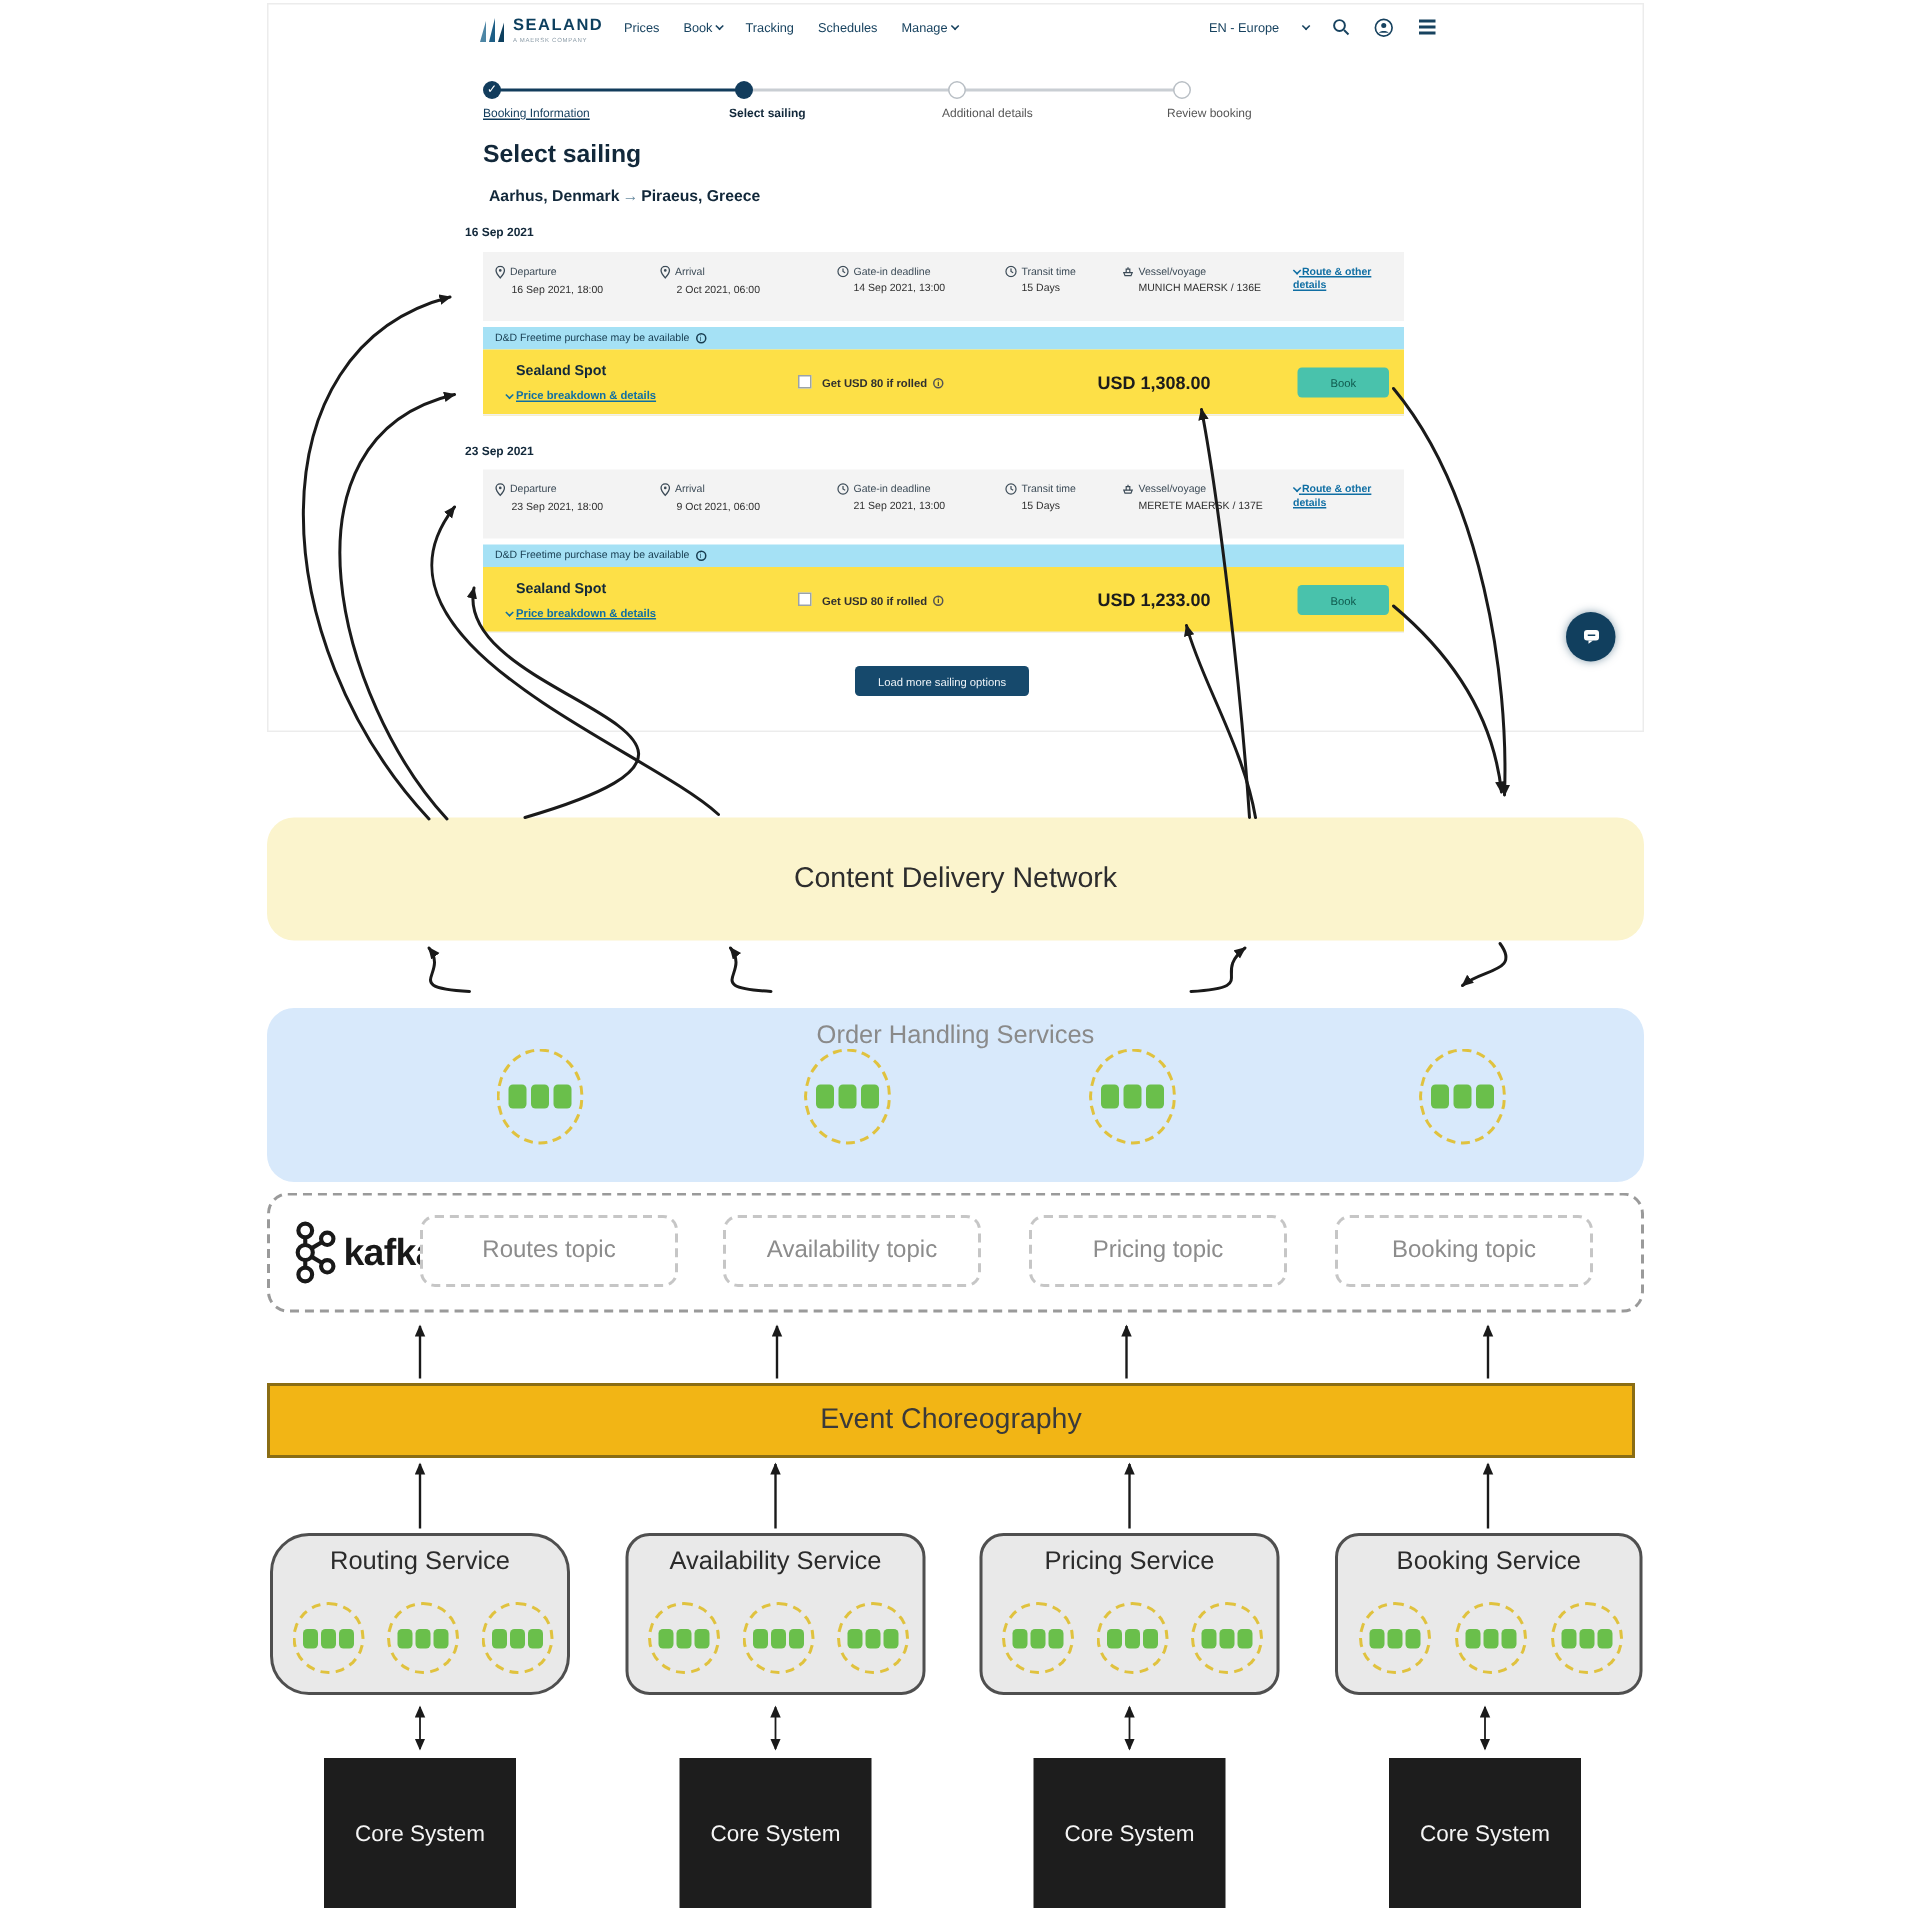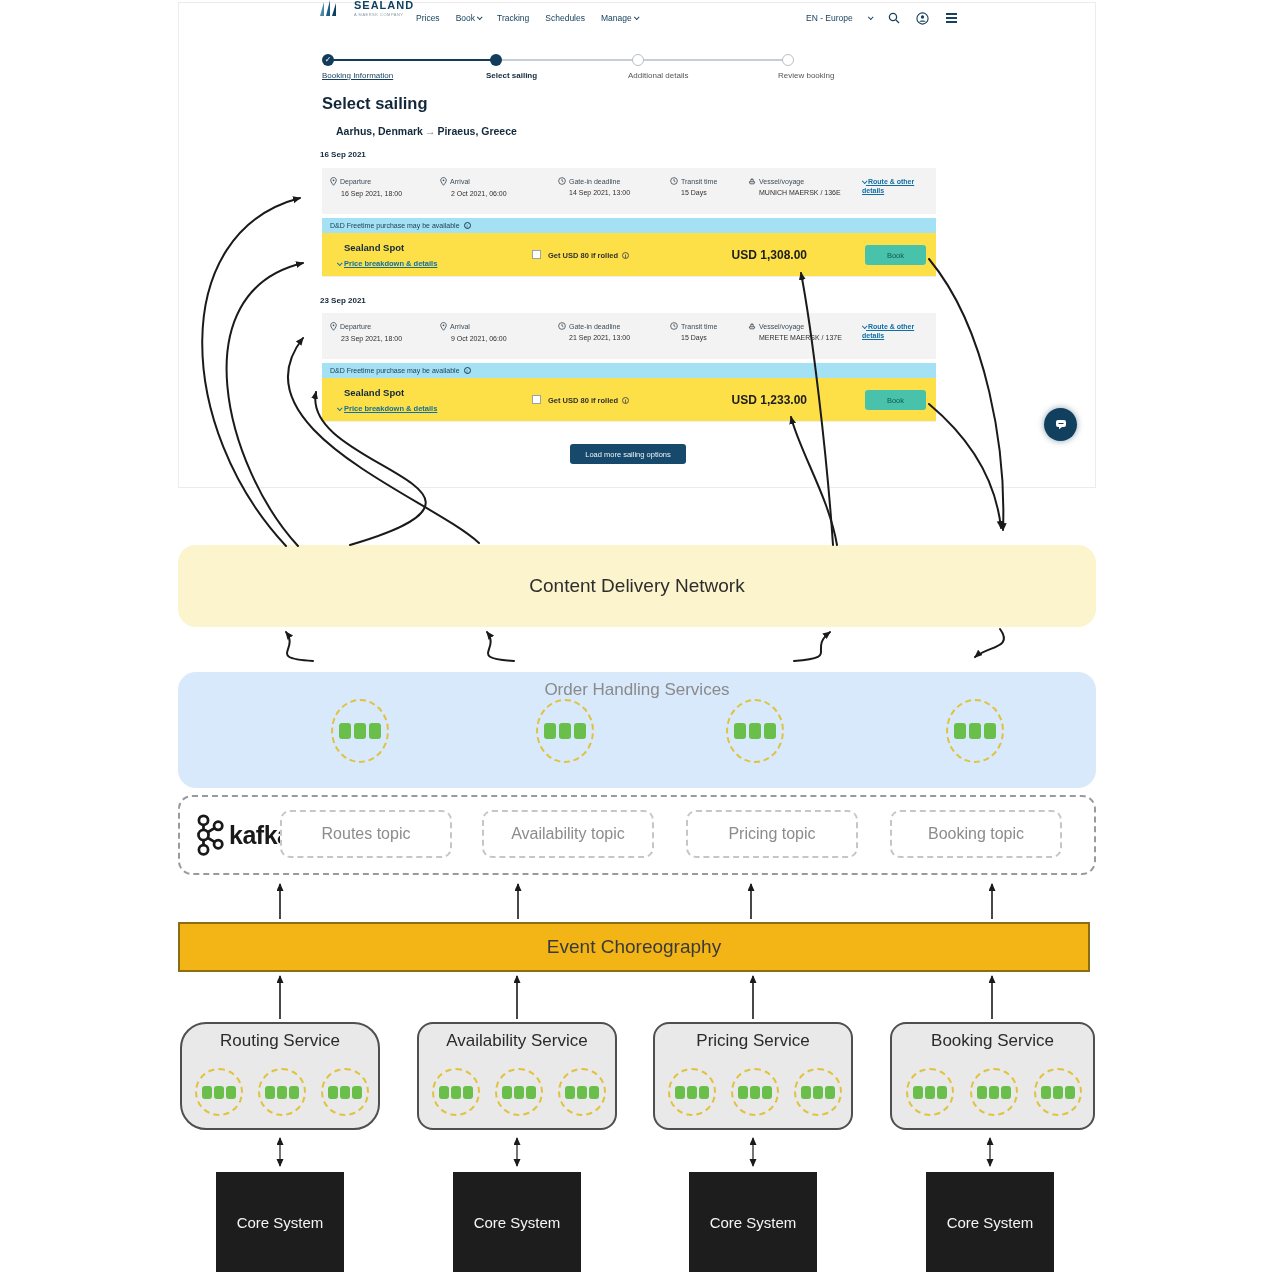--- a/index.html
+++ b/index.html
@@ -4,21 +4,21 @@
 <style>
   * { margin:0; padding:0; box-sizing:border-box; }
   html,body { width:1280px; height:1280px; background:#fff; font-family:"Liberation Sans", sans-serif; }
   .stage { position:relative; width:1280px; height:1280px; overflow:hidden; background:#fff; }
   .abs { position:absolute; }
 
   
   .shot-frame { left:178px; top:2px; width:918px; height:486px; background:#fff; border:1px solid #ececec; }
 
   
-  .nav-logo { left:318px; top:0; display:flex; align-items:flex-start; gap:16px; }
+  .nav-logo { left:318px; top:12px; display:flex; align-items:flex-start; gap:4px; }
   .logo-text { line-height:1; }
   .logo-name { font-size:11px; font-weight:bold; letter-spacing:1px; color:#0d3f5e; }
   .logo-tag  { font-size:4px; color:#8a9aa6; letter-spacing:.5px; margin-top:2px; }
   .nav-menu { left:416px; top:13px; display:flex; gap:16px; }
   .nav-item { font-size:8.5px; color:#17425f; cursor:pointer; display:flex; align-items:center; gap:2px;}
   .caret { display:inline-block; width:4px; height:4px; border-right:1px solid #17425f; border-bottom:1px solid #17425f; transform:rotate(45deg) translateY(-1px); }
   .nav-right { left:806px; top:11px; display:flex; align-items:center; gap:15px; }
   .locale { font-size:8.5px; color:#17425f; display:flex; align-items:center; gap:15px;}
   .icon-btn { width:14px; height:14px; display:flex; align-items:center; justify-content:center; }
   .burger { display:flex; flex-direction:column; gap:2.5px; }
@@ -29,23 +29,23 @@
   .sl1 { left:330px; width:166px; background:#123c5c; }
   .sl2 { left:497px; width:292px; background:#c9ced3; height:1.5px; }
   .dot { top:54px; width:12px; height:12px; border-radius:50%; }
   .dot.filled { background:#123c5c; color:#fff; font-size:8px; line-height:12px; text-align:center; }
   .dot.hollow { background:#fff; border:1.5px solid #b9bfc5; }
   .step-label { top:71px; font-size:8px; color:#555; }
   .step-label.link { color:#123c5c; text-decoration:underline; }
   .step-label.current { color:#12283a; font-weight:bold; }
 
   .page-title { left:322px; top:94px; font-size:16.5px; font-weight:bold; color:#12283a; }
-  .route-line { left:336px; top:125px; font-size:10.5px; font-weight:bold; color:#12283a; }
+  .route-line { left:326px; top:125px; font-size:10.5px; font-weight:bold; color:#12283a; }
   .route-arrow { color:#6b8ca1; font-weight:normal; padding:0 2px; }
-  .date-label { left:320px; font-size:8px; font-weight:bold; color:#12283a; }
+  .date-label { left:310px; font-size:8px; font-weight:bold; color:#12283a; }
 
   
   .card { left:322px; width:614px; }
   .drow { left:0; top:0; width:614px; height:46px; background:#f3f3f3; }
   .dcol { position:absolute; top:9px; font-size:7px; color:#333; }
   .dcol .lab { display:flex; align-items:center; gap:3px; color:#3c4b57; }
   .dcol .val { margin-top:4px; margin-left:11px; color:#2f2f2f; }
   .route-link { position:absolute; top:9px; width:64px; font-size:7px; font-weight:bold; color:#0f6ea3; text-decoration:underline; line-height:1.35; }
   .dnd { left:0; top:50px; width:614px; height:15px; background:#a5e1f5; font-size:7px; color:#173c50; display:flex; align-items:center; padding-left:8px; gap:4px; }
   .spot { left:0; top:65px; width:614px; height:44px; background:#fde047; border-bottom:1px solid #f0f0f0; }

